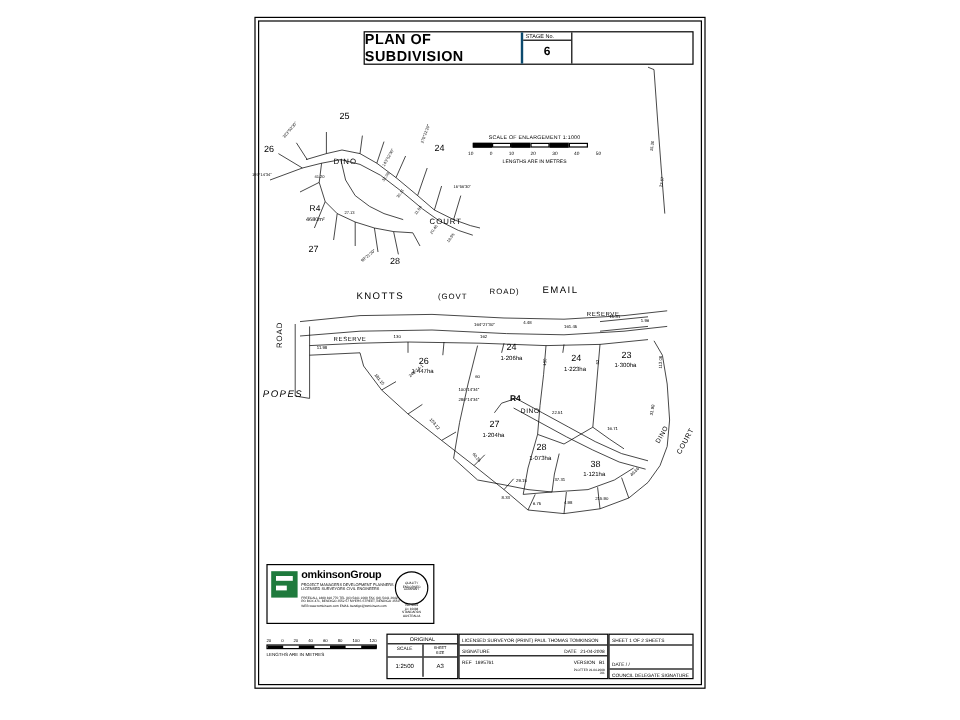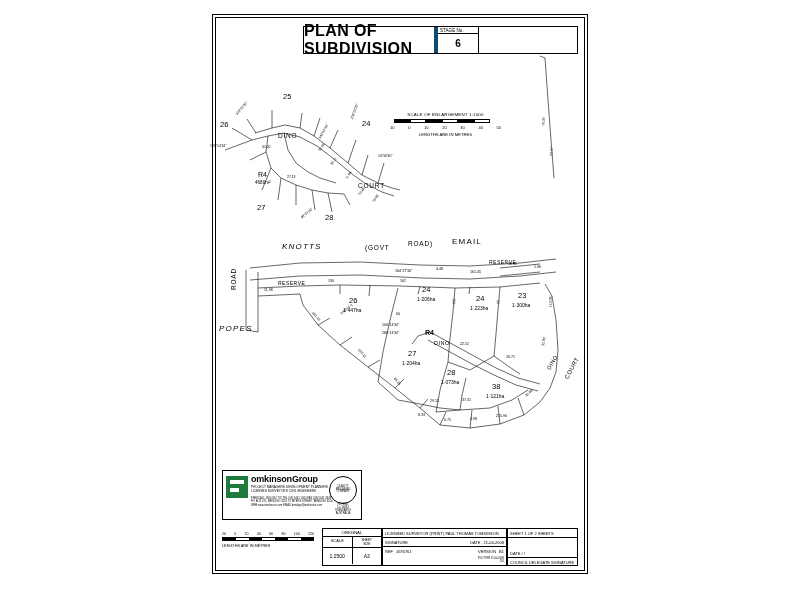--- a/index.html
+++ b/index.html
@@ -50,24 +50,24 @@
     box-sizing: border-box;
     display: flex;
     align-items: stretch;
     background: #fff;
   }
   .title-main {
     flex: 0 0 130px;
     display: flex;
     align-items: center;
     justify-content: center;
-    font-size: 16px;
+    font-size: 12px;
     font-weight: bold;
     letter-spacing: 0.4px;
-    border-right: 4px solid #0c4a6e;
+    border-right: 2px solid #0c4a6e;
   }
   .title-stage {
     flex: 0 0 40px;
     border-right: 1px solid #000;
     display: flex;
     flex-direction: column;
   }
   .title-stage .lbl {
     font-size: 4.6px;
     padding: 1px 0 0 2px;
@@ -480,21 +480,21 @@
   <div class="t bearing" style="left:318px;top:146px;transform:rotate(-55deg);">32.09</div>
   <div class="t bearing" style="left:330px;top:160px;transform:rotate(-55deg);">30.11</div>
   <div class="t bearing" style="left:345px;top:174px;transform:rotate(-55deg);">11.94</div>
   <div class="t bearing" style="left:358px;top:190px;transform:rotate(-55deg);">20.48</div>
   <div class="t bearing" style="left:372px;top:197px;transform:rotate(-55deg);">18.96</div>
   <div class="t bearing" style="left:287px;top:176px;">27.13</div>
   <div class="t bearing" style="left:262px;top:146px;">41.20</div>
   <div class="t bearing" style="left:548px;top:150px;transform:rotate(-82deg);">22.67</div>
   <div class="t bearing" style="left:540px;top:120px;transform:rotate(-82deg);">15.30</div>
 
-  <div class="t road-name" style="left:282px;top:243px;font-style:italic;">KNOTTS</div>
+  <div class="t road-name" style="left:297px;top:243px;">KNOTTS</div>
   <div class="t road-name-sm" style="left:365px;top:245px;">(GOVT</div>
   <div class="t road-name-sm" style="left:408px;top:241px;">ROAD)</div>
   <div class="t road-name" style="left:452px;top:238px;">EMAIL</div>
   <div class="t road-name" style="left:219px;top:325px;font-style:italic;">POPES</div>
   <div class="t road-name-sm" style="left:231px;top:290px;transform:rotate(-90deg);transform-origin:left top;">ROAD</div>
   <div class="t" style="left:278px;top:281px;font-size:5px;letter-spacing:.5px;">RESERVE</div>
   <div class="t" style="left:489px;top:260px;font-size:5px;letter-spacing:.5px;">RESERVE</div>
   <div class="t" style="left:434px;top:341px;font-size:5.5px;letter-spacing:.5px;">DINO</div>
   <div class="t" style="left:545px;top:360px;font-size:5.5px;letter-spacing:.5px;transform:rotate(-60deg);">DINO</div>
   <div class="t" style="left:560px;top:365px;font-size:6px;letter-spacing:.5px;transform:rotate(-62deg);">COURT</div>

